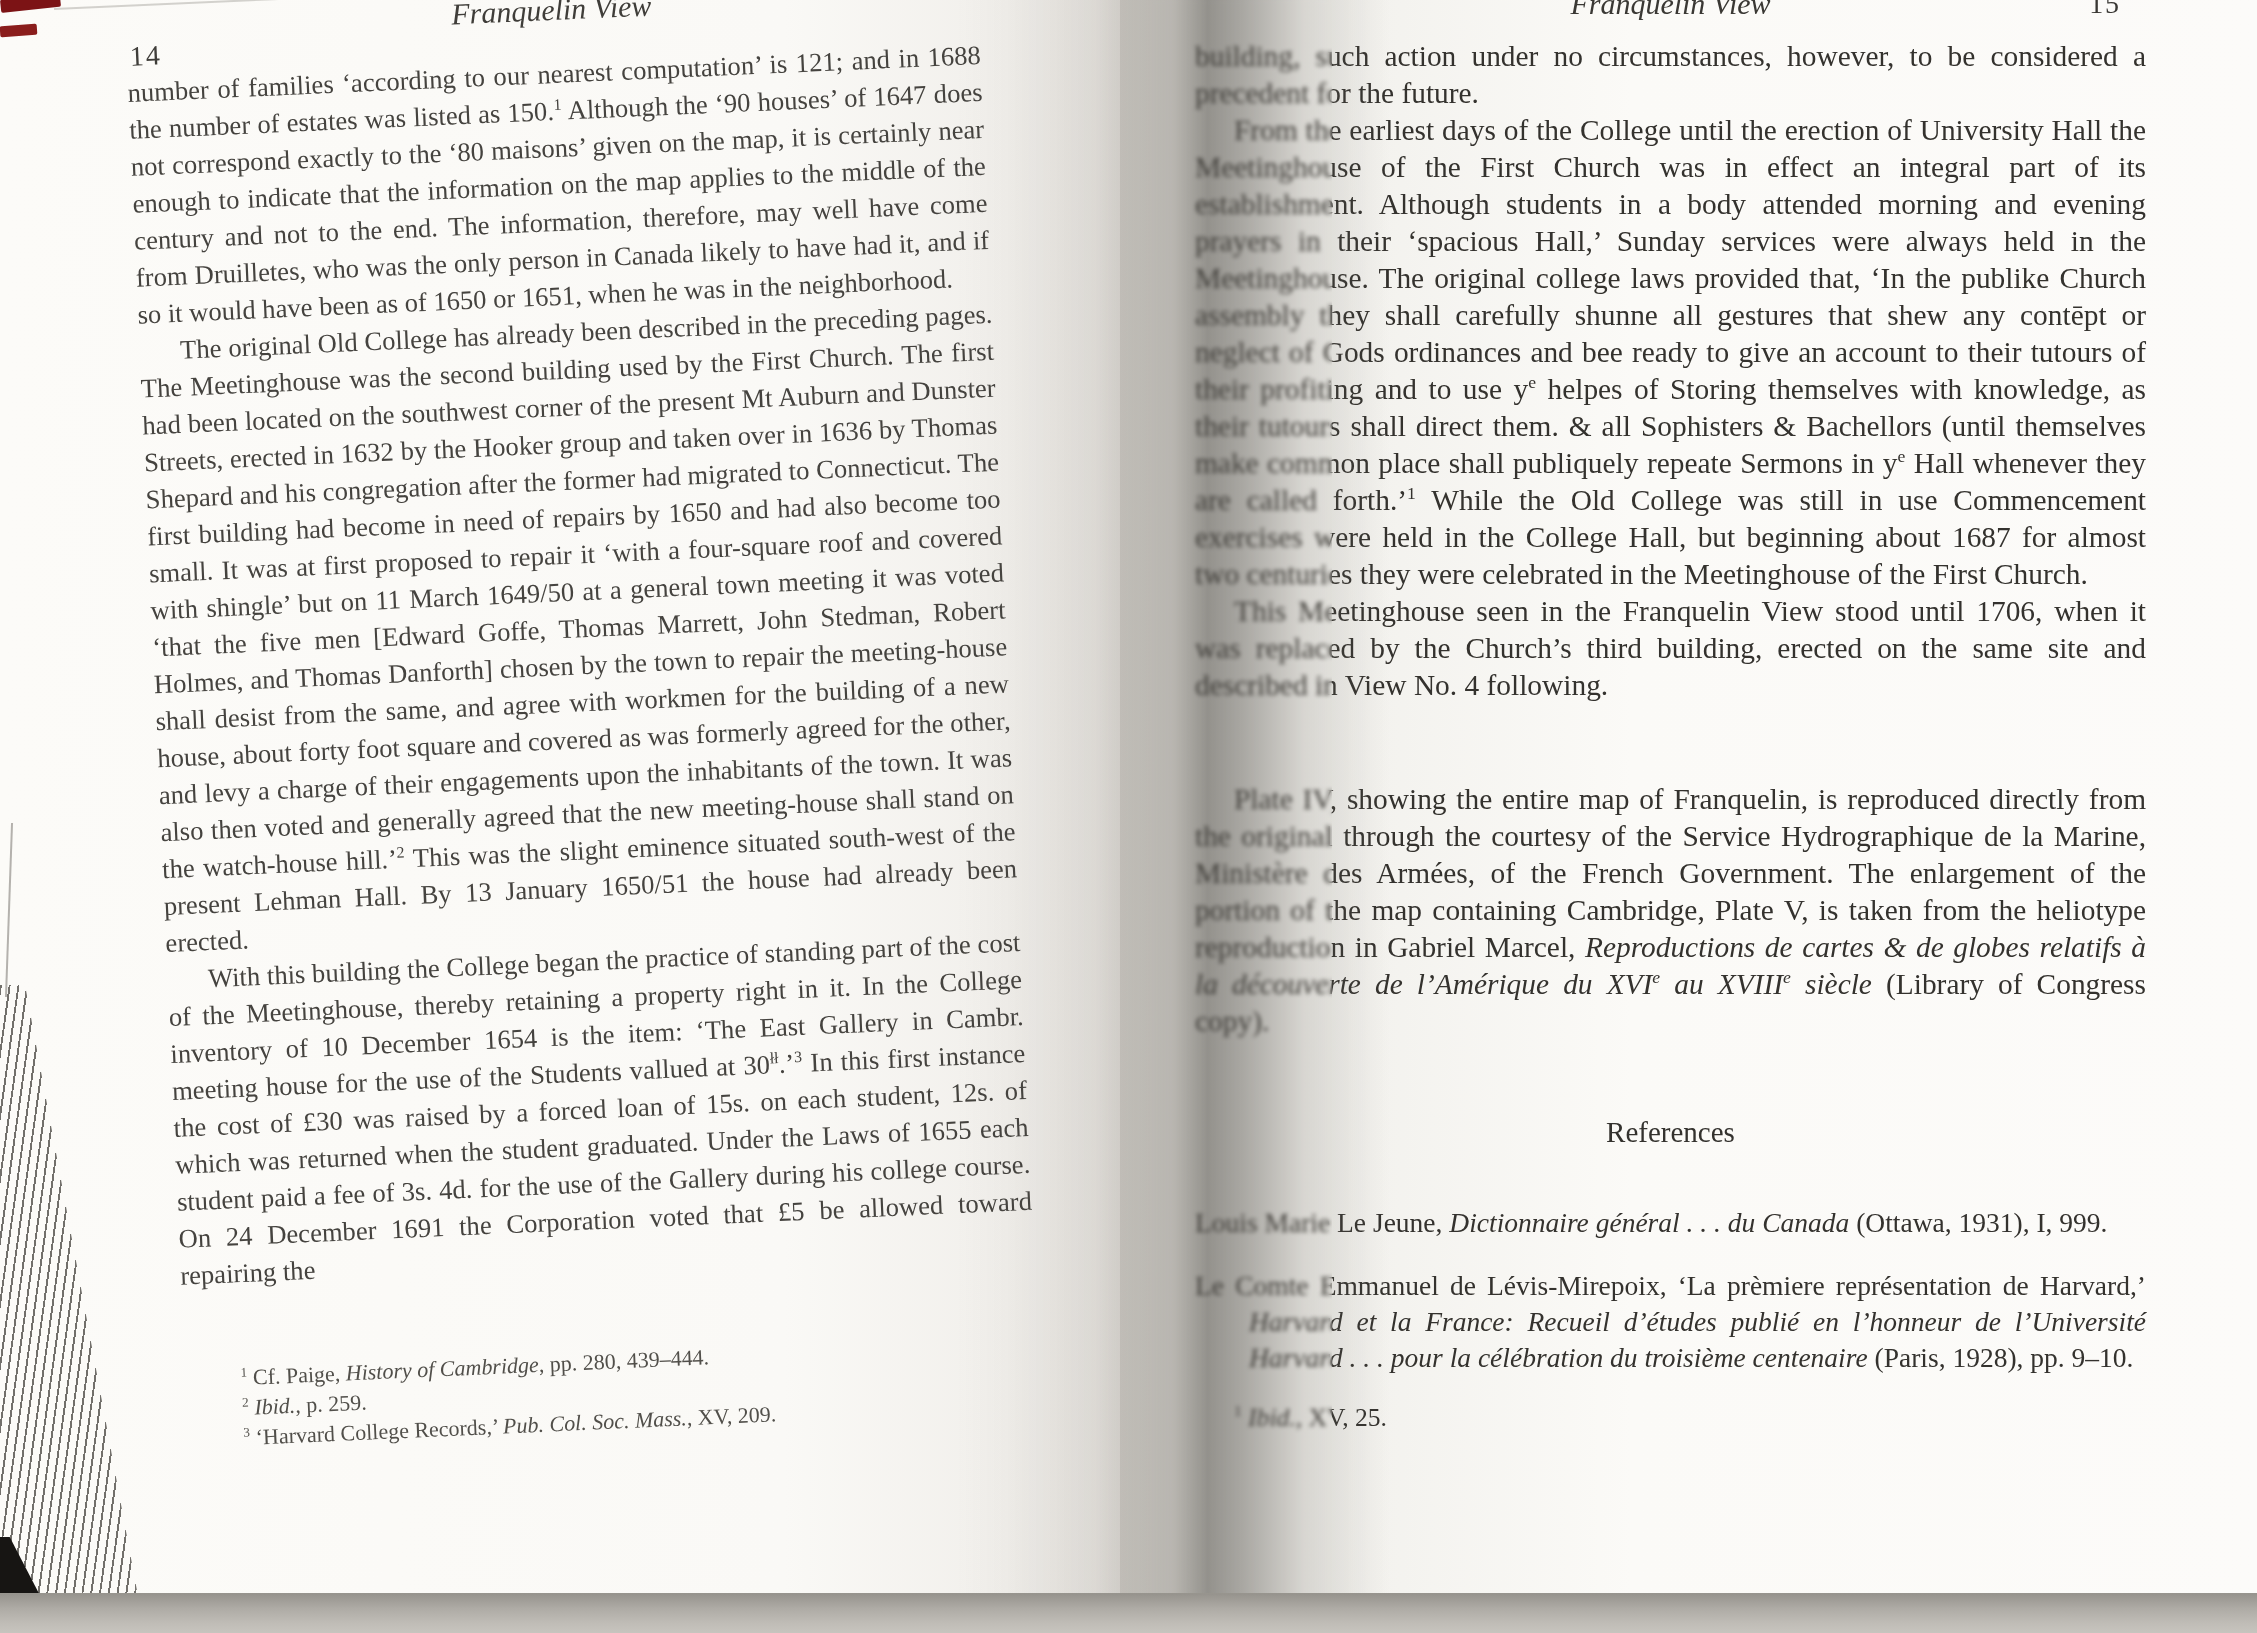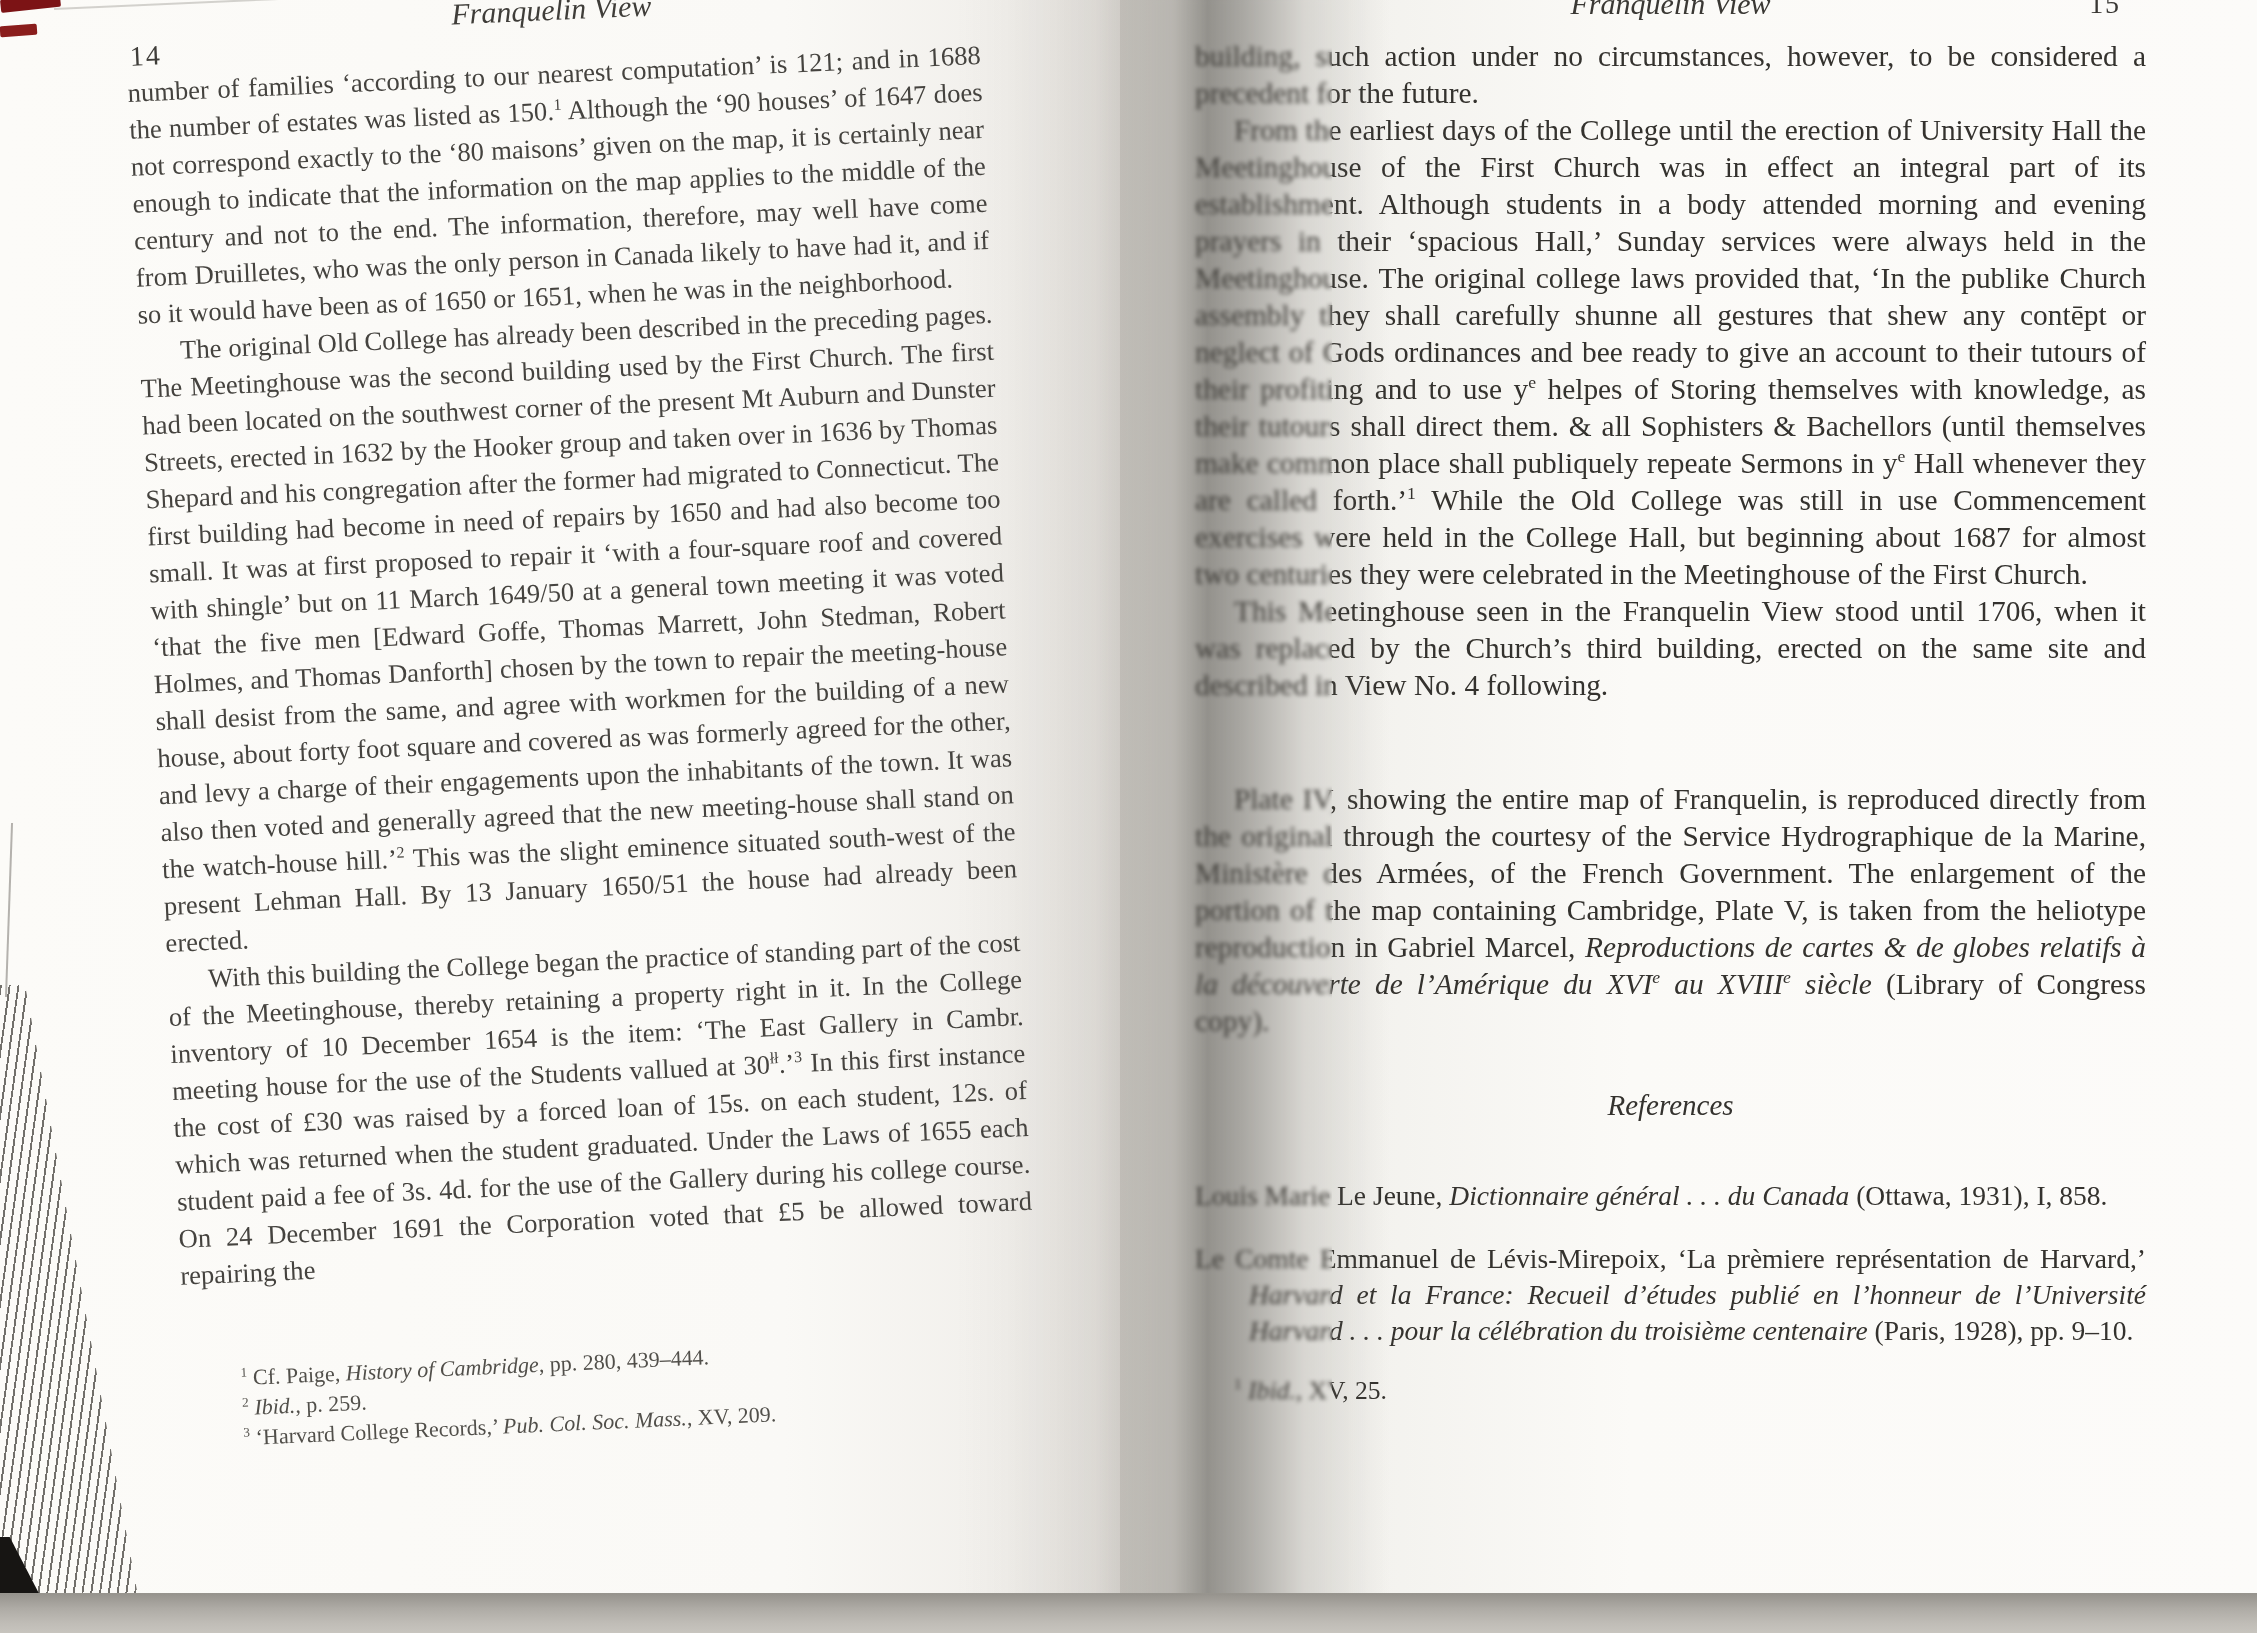--- a/index.html
+++ b/index.html
@@ -39,21 +39,21 @@
   .page-right {
     position:absolute; left:1195px; top:-13.5px; width:951px;
     color:#34322e;
   }
   .rp-header { text-align:center; font-style:italic; font-size:30px; color:#3a3834; }
   .rp-folio { position:absolute; right:25px; top:1.9px; font-size:28px; letter-spacing:1.9px; color:#3a3834; }
   .rp-body { margin-top:17.4px; font-size:29.4px; line-height:37px; text-align:justify; }
   .rp-body p { margin:0; }
   .rp-body p.indent { text-indent:39px; }
   .rp-body p.plate { margin-top:77px; }
-  .ref-heading { margin-top:49px; text-align:center; font-size:29px; color:#34322e;font-style:italic; }
+  .ref-heading { margin-top:76px; text-align:center; font-size:29px; color:#34322e; }
   .refs { margin-top:56px; font-size:27.5px; line-height:36px; }
   .refs .ref { padding-left:54px; text-indent:-54px; margin:0 0 27px 0; text-align:justify; }
   .rp-footnote { margin-top:25px; margin-left:39px; font-size:25.6px; }
 
   sup { font-size:0.6em; line-height:0; vertical-align:super; }
 
   
   .gutter-shadow {
     position:absolute; left:956px; top:0; width:434px; height:1634px;
     background:linear-gradient(90deg,
@@ -135,21 +135,21 @@
     <div class="rp-header">Franquelin View</div>
     <div class="rp-folio">15</div>
     <div class="rp-body">
       <p><span>building, such action under no circumstances, however, to be considered a precedent for the future.</span></p>
       <p class="indent"><span>From the earliest days of the College until the erection of University Hall the Meetinghouse of the First Church was in effect an integral part of its establishment. Although students in a body attended morning and evening prayers in their ‘spacious Hall,’ Sunday services were always held in the Meetinghouse. The original college laws provided that, ‘In the publike Church assembly they shall carefully shunne all gestures that shew any contēpt or neglect of Gods ordinances and bee ready to give an account to their tutours of their profiting and to use y</span><sup>e</sup><span> helpes of Storing themselves with knowledge, as their tutours shall direct them. &amp; all Sophisters &amp; Bachellors (until themselves make common place shall publiquely repeate Sermons in y</span><sup>e</sup><span> Hall whenever they are called forth.’</span><sup>1</sup><span> While the Old College was still in use Commencement exercises were held in the College Hall, but beginning about 1687 for almost two centuries they were celebrated in the Meetinghouse of the First Church.</span></p>
       <p class="indent"><span>This Meetinghouse seen in the Franquelin View stood until 1706, when it was replaced by the Church’s third building, erected on the same site and described in View No. 4 following.</span></p>
       <p class="indent plate"><span>Plate IV, showing the entire map of Franquelin, is reproduced directly from the original through the courtesy of the Service Hydrographique de la Marine, Ministère des Armées, of the French Government. The enlargement of the portion of the map containing Cambridge, Plate V, is taken from the heliotype reproduction in Gabriel Marcel, </span><span style="font-style: italic;">Reproductions de cartes &amp; de globes relatifs à la découverte de l’Amérique du XVI</span><sup style="font-style: italic;">e</sup><span style="font-style: italic;"> au XVIII</span><sup style="font-style: italic;">e</sup><span style="font-style: italic;"> siècle</span><span> (Library of Congress copy).</span></p>
     </div>
     <div class="ref-heading">References</div>
     <div class="refs">
-      <p class="ref"><span>Louis Marie Le Jeune, </span><span style="font-style: italic;">Dictionnaire général . . . du Canada</span><span> (Ottawa, 1931), I, 858.</span></p>
+      <p class="ref"><span>Louis Marie Le Jeune, </span><span style="font-style: italic;">Dictionnaire général . . . du Canada</span><span> (Ottawa, 1931), I, 999.</span></p>
       <p class="ref"><span>Le Comte Emmanuel de Lévis-Mirepoix, ‘La prèmiere représentation de Harvard,’ </span><span style="font-style: italic;">Harvard et la France: Recueil d’études publié en l’honneur de l’Université Harvard . . . pour la célébration du troisième centenaire</span><span> (Paris, 1928), pp. 9–10.</span></p>
     </div>
     <div class="rp-footnote"><sup>1</sup><span> </span><span style="font-style: italic;">Ibid.</span><span>, XV, 25.</span></div>
   </div>
 
   <div class="gutter-blur"></div>
   <div class="gutter-shadow"></div>
   <div class="fore-edge-line"></div>
   <div class="fore-edge"></div>
   <div class="black-wedge"></div>

